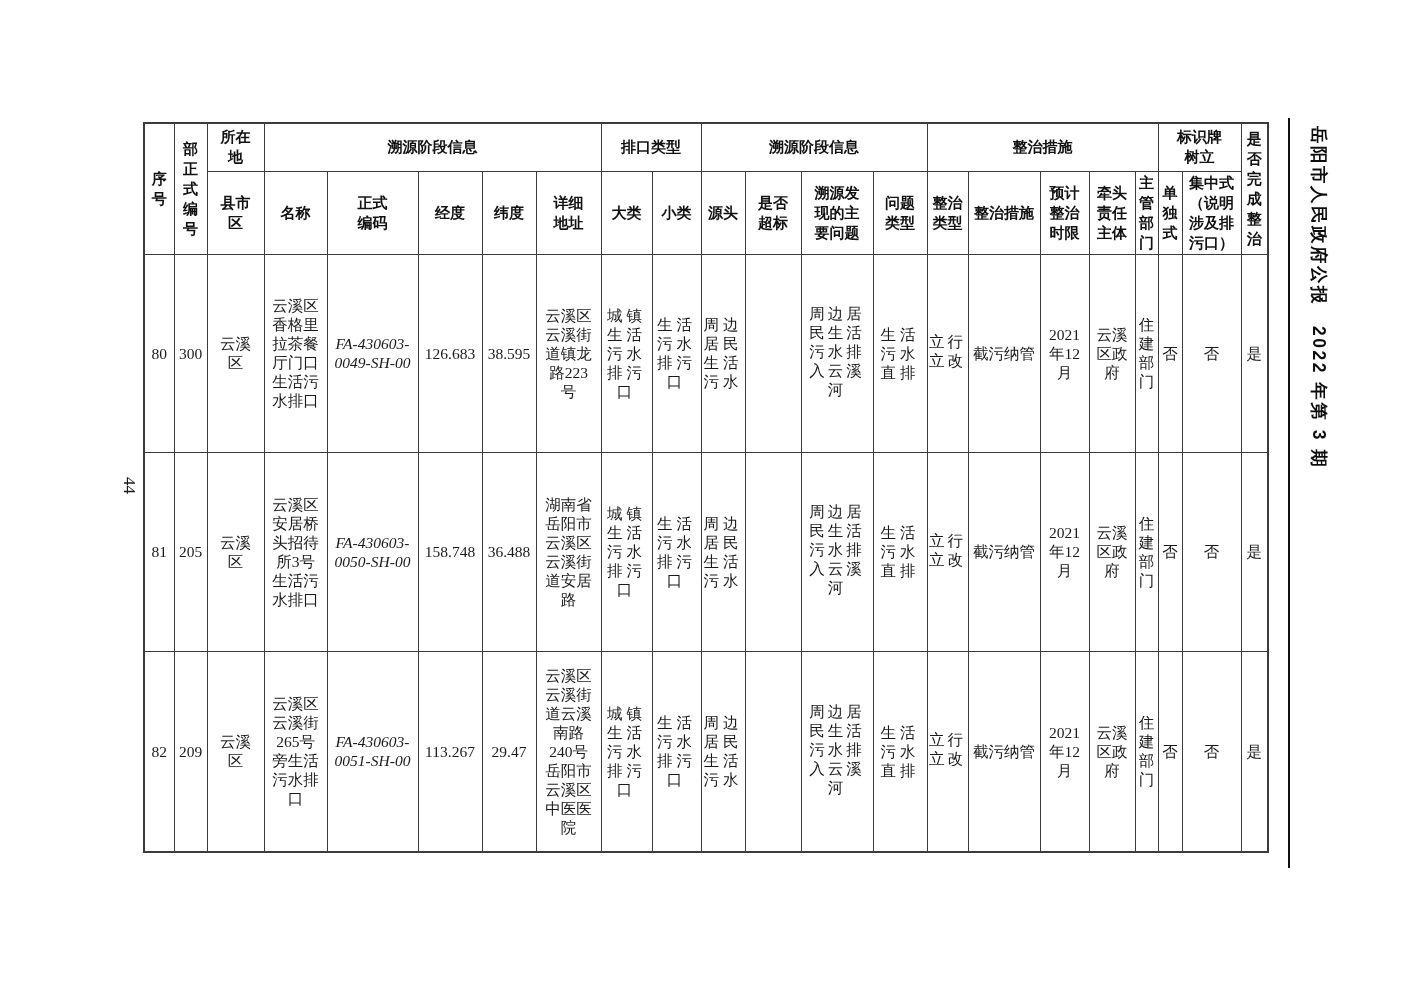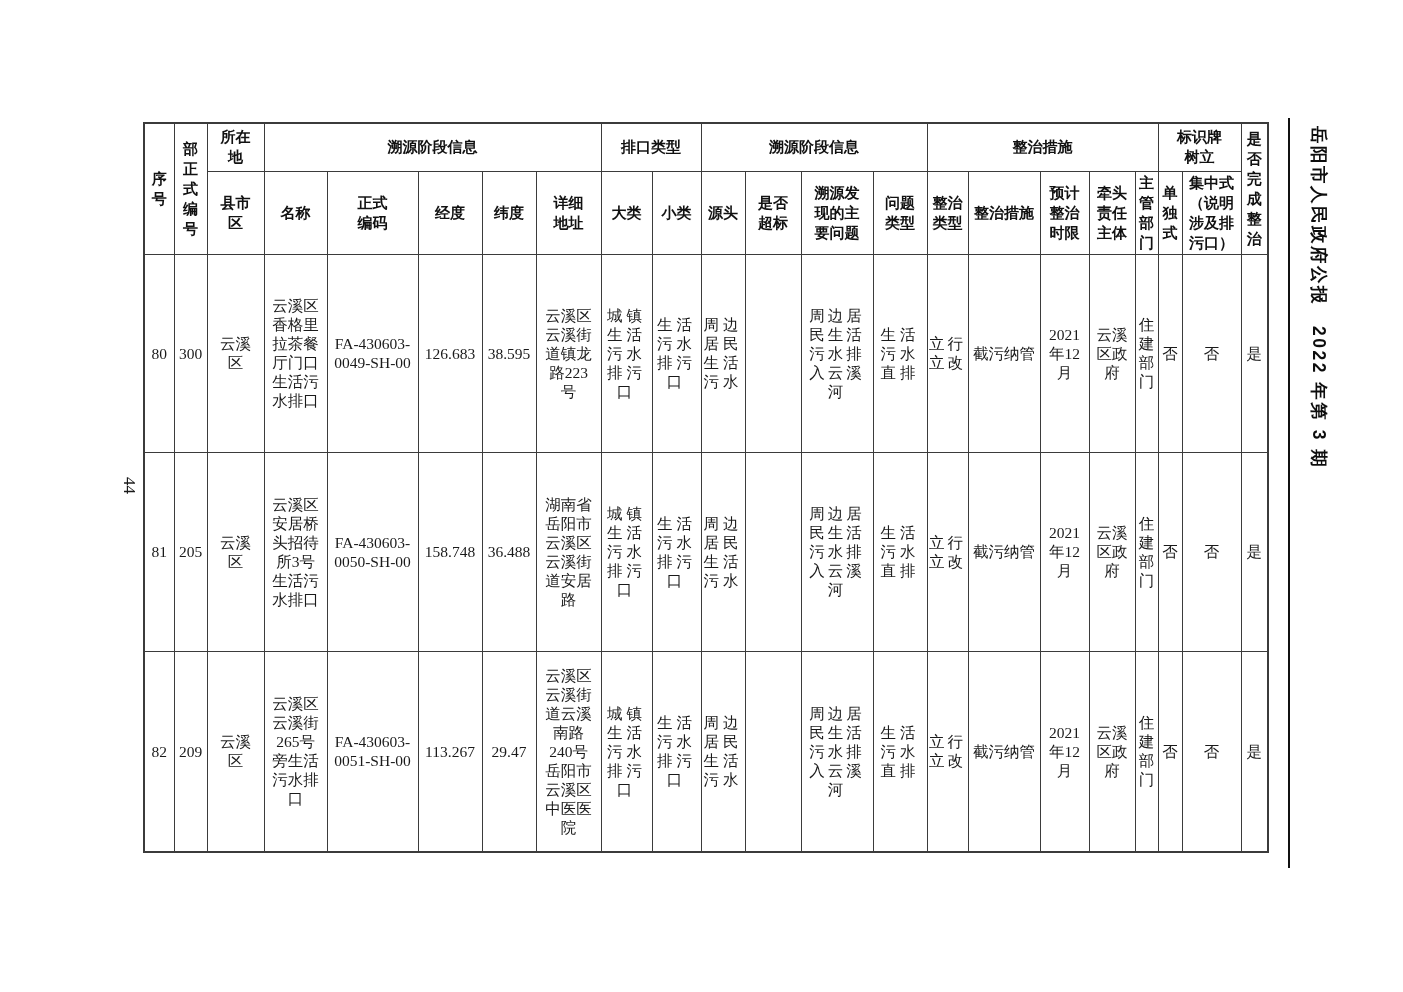--- a/index.html
+++ b/index.html
@@ -27,22 +27,22 @@
   }
   .outlet-table td{
     font-size:15.5px;line-height:19px;
   }
   tr.hrow1{height:48px;}
   tr.hrow2{height:80px;}
   tr.drow1{height:198px;}
   tr.drow2{height:199px;}
   tr.drow3{height:201px;}
   .sp{letter-spacing:4px;}           
-  .sp3{letter-spacing:3px;}
-  .code{font-size:15px;line-height:21px;}
+  .sp3{letter-spacing:3px;font-family:Liberation Mono, monospace;}
+  .code{font-size:15px;line-height:21px;font-style:italic;}
   
   .page-number{
     position:absolute;left:138px;top:477px;
     transform:rotate(90deg);transform-origin:0 0;
     font-size:17px;line-height:18px;white-space:nowrap;
     font-family:"Liberation Serif","DejaVu Serif",serif;
   }
   .sidebar-rule{
     position:absolute;left:1288px;top:118px;width:2px;height:750px;
     background:#111;

